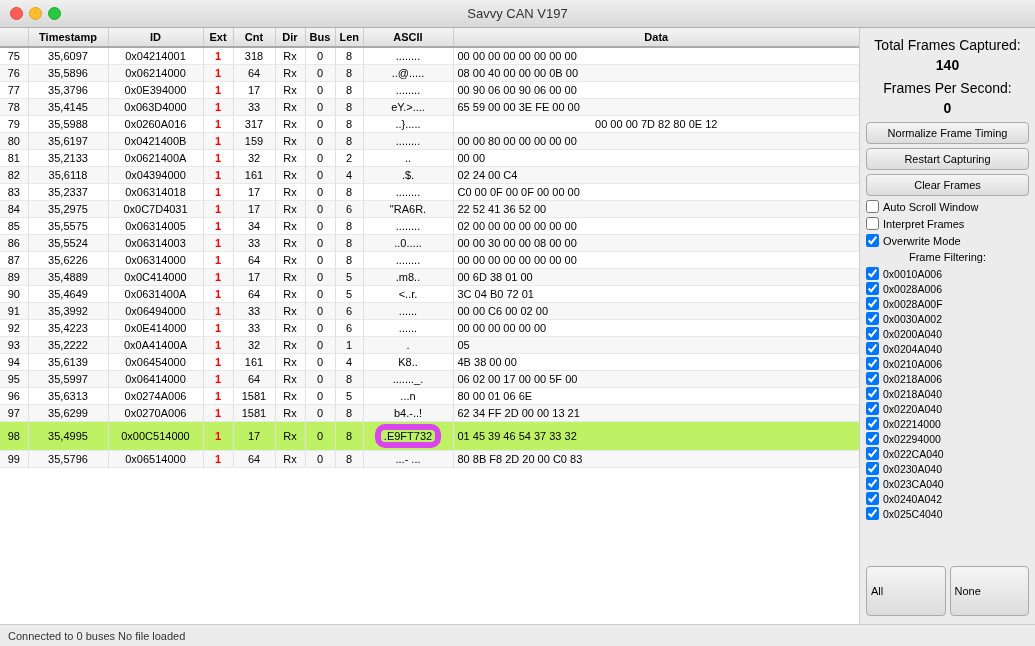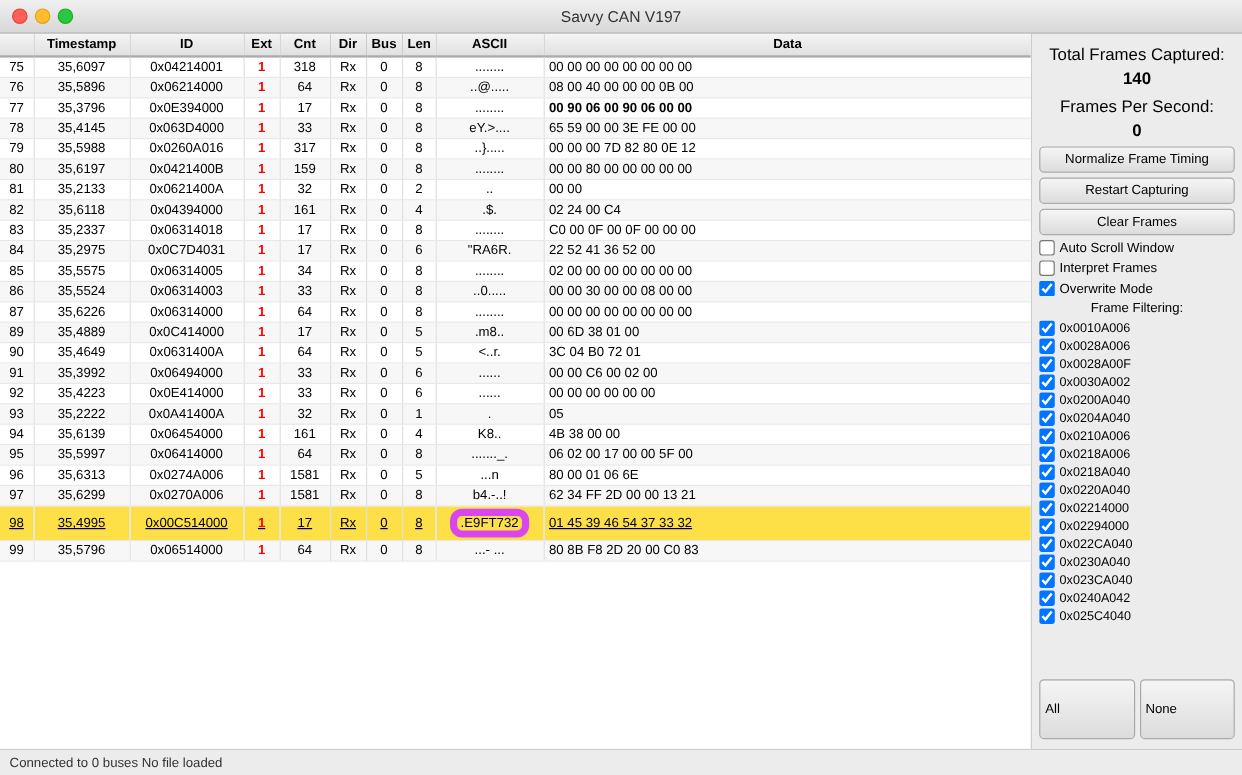--- a/index.html
+++ b/index.html
@@ -77,21 +77,21 @@
     .col-dir { width: 30px; }
     .col-bus { width: 30px; }
     .col-len { width: 28px; }
     .col-ascii { width: 90px; }
     .col-data { width: auto; margin-left: 44px; }
     tbody tr {
       border-bottom: 1px solid #e8e8e8;
     }
     tbody tr:nth-child(even) { background: #f7f7f7; }
     tbody tr:nth-child(odd) { background: #ffffff; }
-    tbody tr.highlighted { background: #fde047; text-decoration: underline; }
+    tbody tr.highlighted { background: #bef264; }
     tbody td {
       padding: 2px 4px;
       border-right: 1px solid #e0e0e0;
       text-align: center;
       font-size: 11px;
       white-space: nowrap;
       overflow: hidden;
     }
     tbody td:last-child { border-right: none; text-align: left; }
     tbody td.ext-col { color: red; font-weight: bold; }
@@ -243,21 +243,21 @@
             <tr>
               <td>77</td>
               <td>35,3796</td>
               <td>0x0E394000</td>
               <td class="ext-col">1</td>
               <td>17</td>
               <td>Rx</td>
               <td>0</td>
               <td>8</td>
               <td>........</td>
-              <td style="text-align: left; font-weight: bold;">00 90 06 00 90 06 00 00</td>
+              <td style="text-align: left;">00 90 06 00 90 06 00 00</td>
             </tr>
             <tr>
               <td>78</td>
               <td>35,4145</td>
               <td>0x063D4000</td>
               <td class="ext-col">1</td>
               <td>33</td>
               <td>Rx</td>
               <td>0</td>
               <td>8</td>
@@ -267,21 +267,21 @@
             <tr>
               <td>79</td>
               <td>35,5988</td>
               <td>0x0260A016</td>
               <td class="ext-col">1</td>
               <td>317</td>
               <td>Rx</td>
               <td>0</td>
               <td>8</td>
               <td>..}.....</td>
-              <td style="text-align: left;">00 00 00 7D 82 80 0E 12</td>
+              <td style="text-align: center;">00 00 00 7D 82 80 0E 12</td>
             </tr>
             <tr>
               <td>80</td>
               <td>35,6197</td>
               <td>0x0421400B</td>
               <td class="ext-col">1</td>
               <td>159</td>
               <td>Rx</td>
               <td>0</td>
               <td>8</td>

